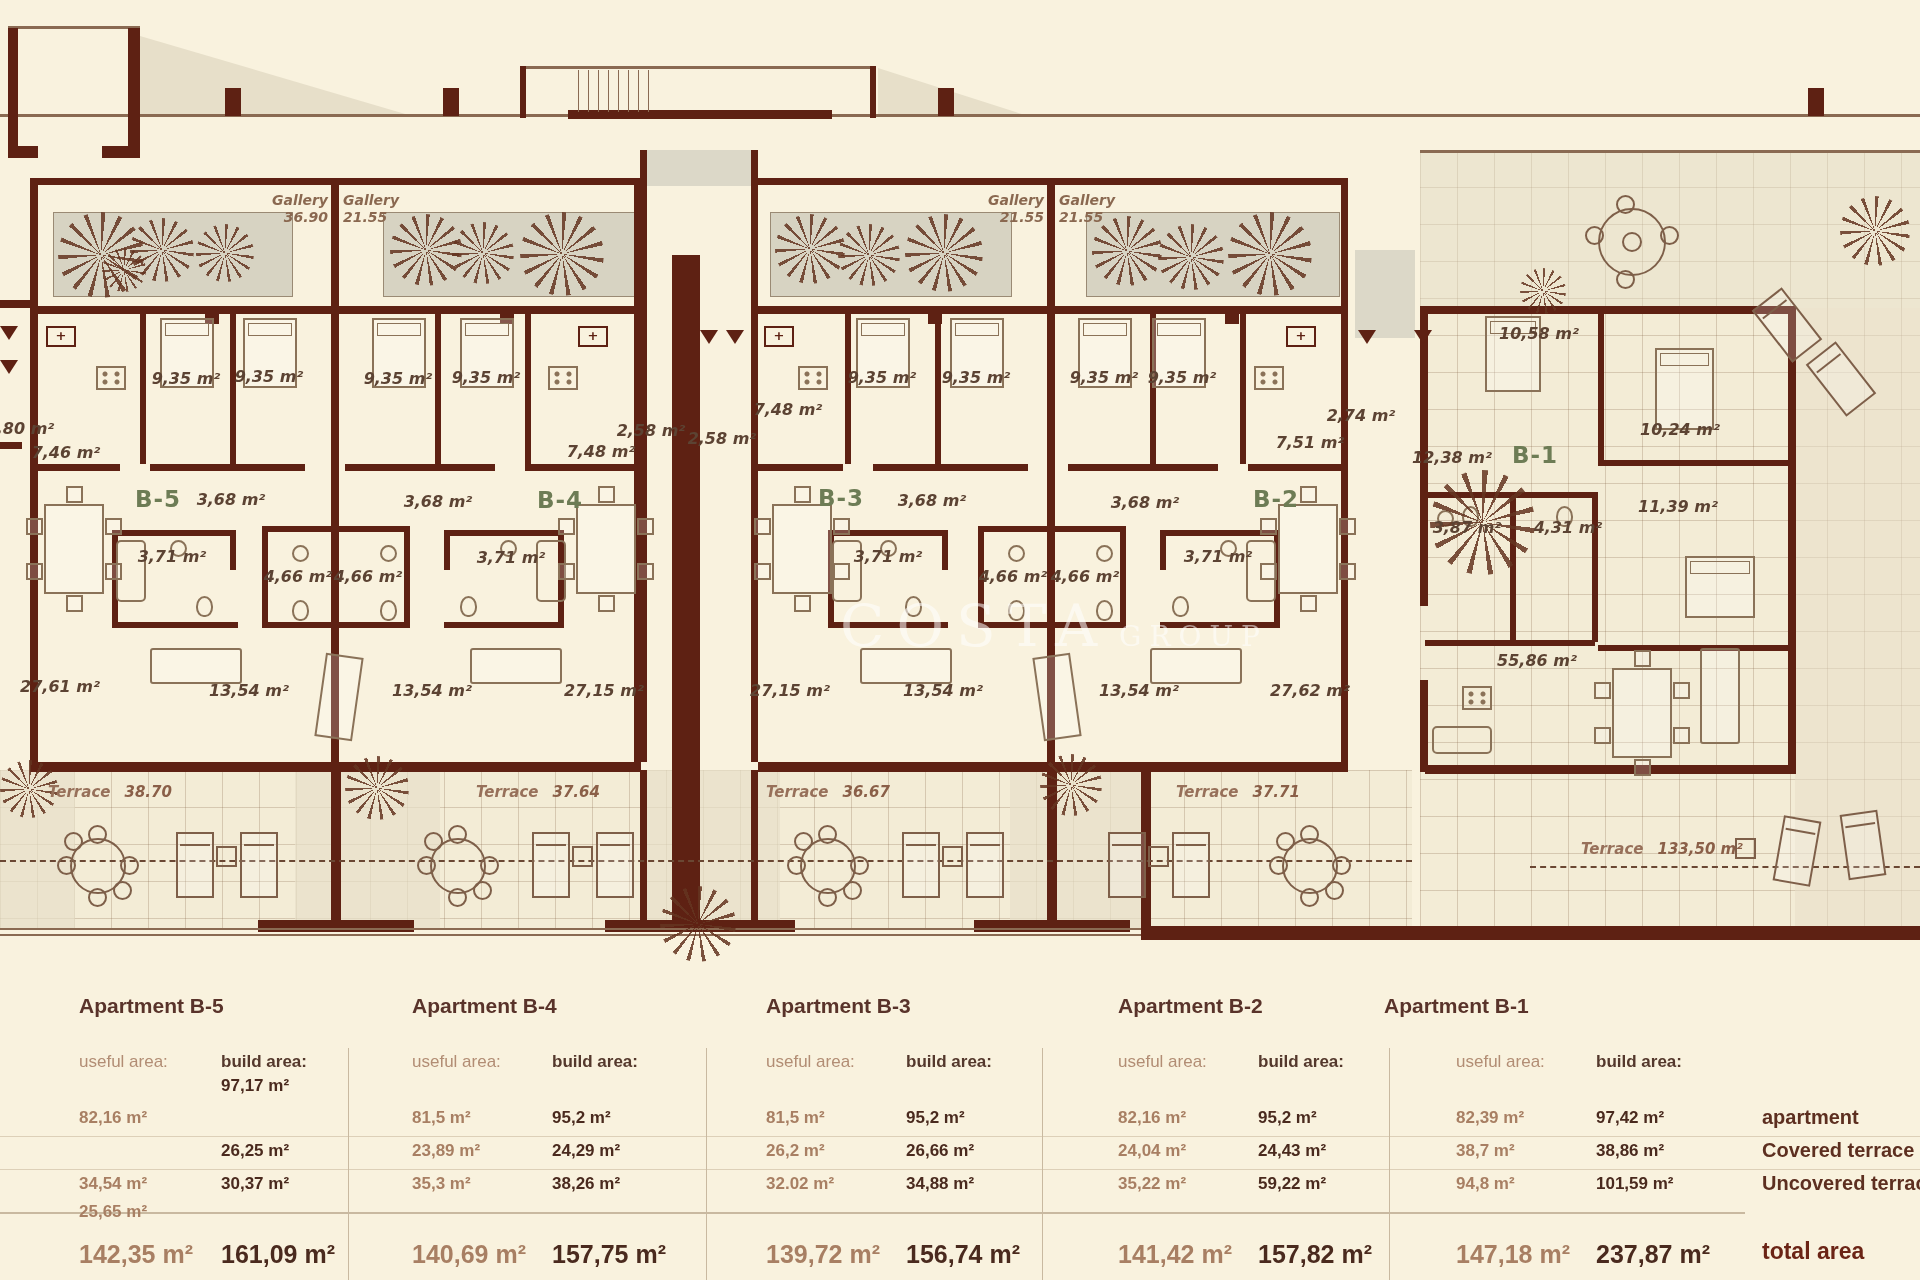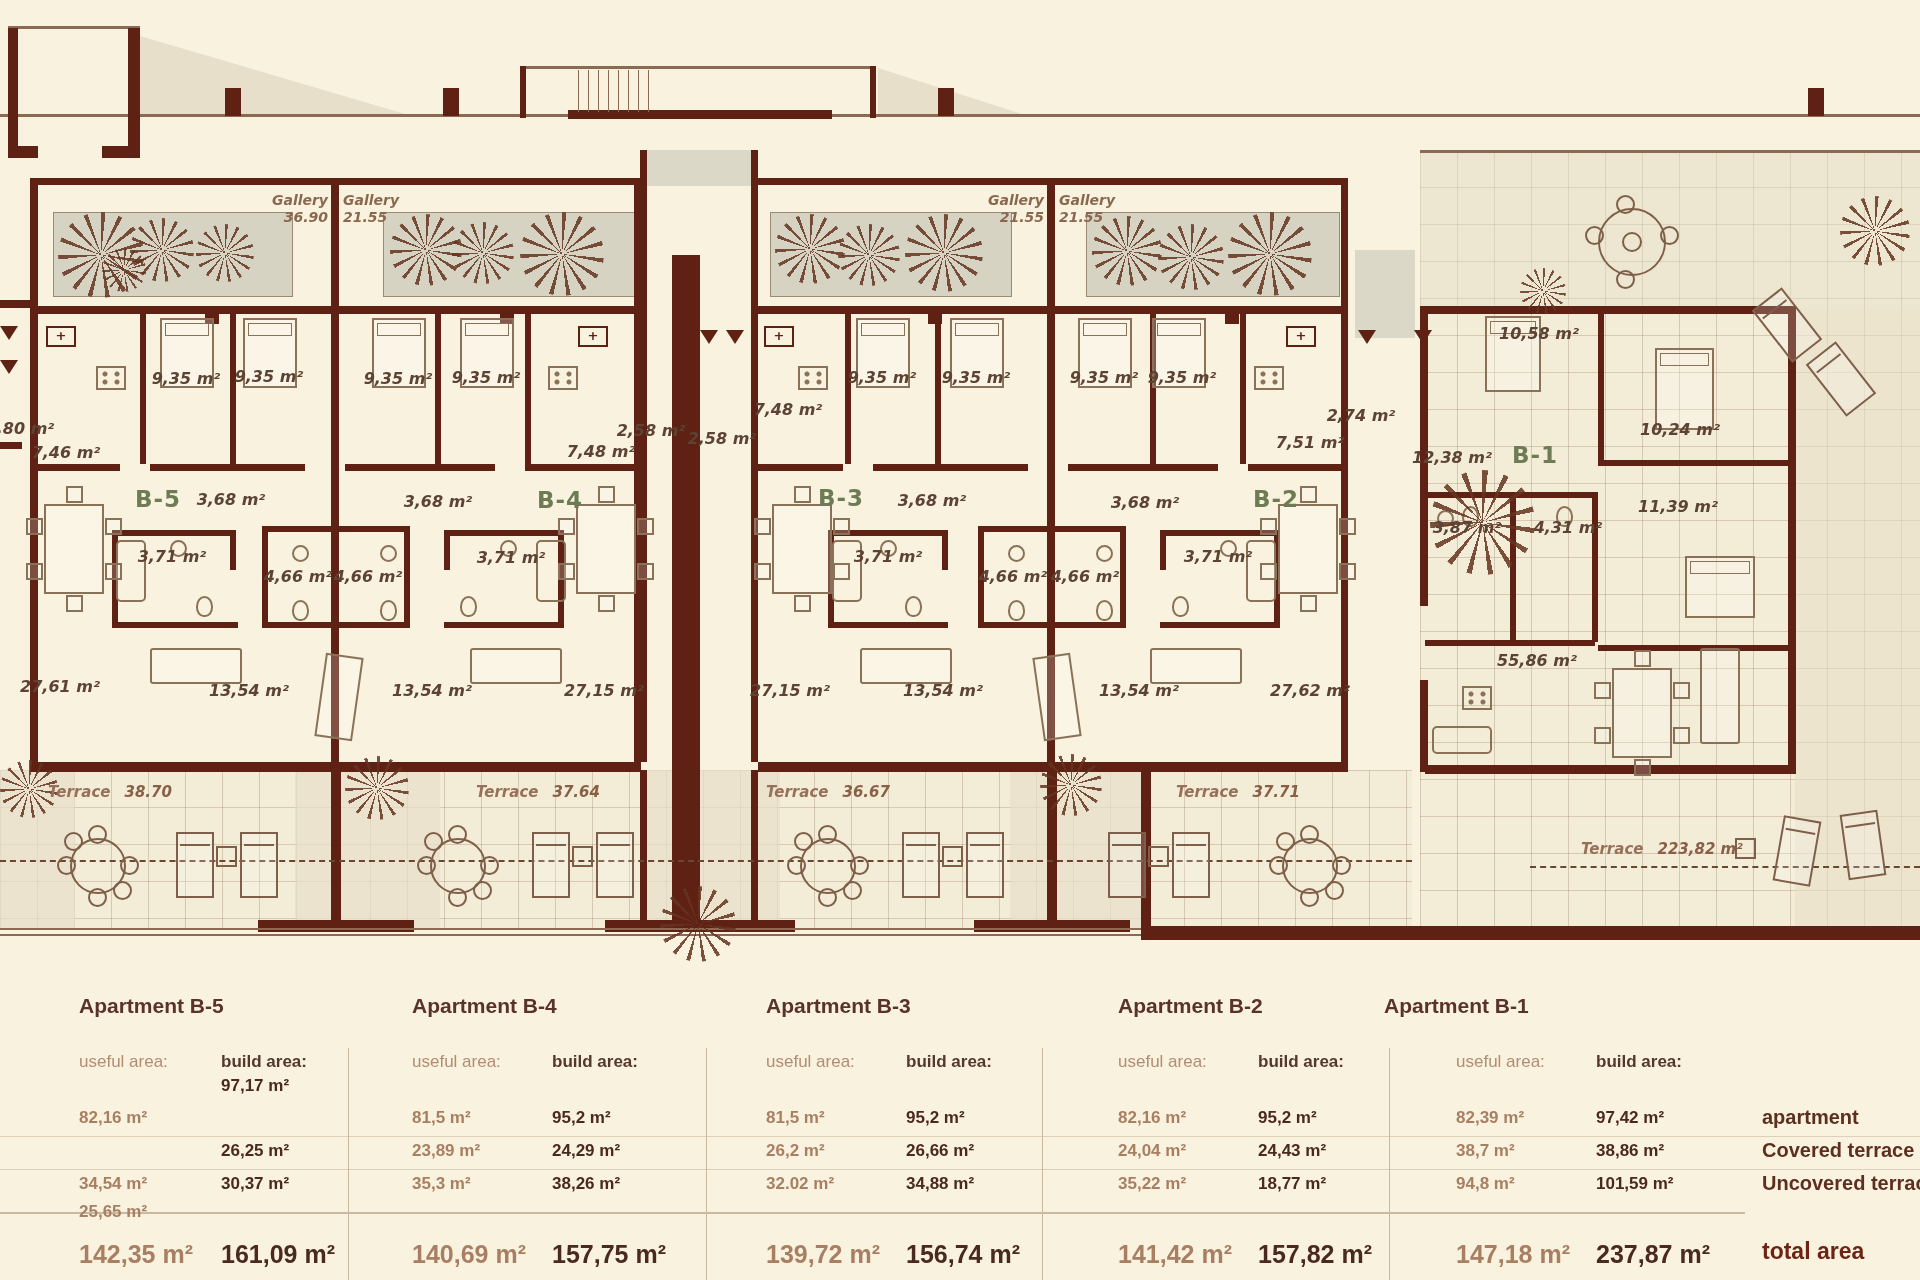--- a/index.html
+++ b/index.html
@@ -435,22 +435,23 @@
   <i class="rl" style="left:1467px;top:527px">3,87 m²</i>
   <i class="rl" style="left:1568px;top:527px">4,31 m²</i>
   <i class="rl" style="left:1678px;top:506px">11,39 m²</i>
   <i class="rl" style="left:1537px;top:660px">55,86 m²</i>
   <b class="aid" style="left:1535px;top:455px">B-1</b>
 
   <div class="tlab" style="left:48px;top:783px"><span>Terrace</span><b>38.70</b></div>
   <div class="tlab" style="left:476px;top:783px"><span>Terrace</span><b>37.64</b></div>
   <div class="tlab" style="left:766px;top:783px"><span>Terrace</span><b>36.67</b></div>
   <div class="tlab" style="left:1176px;top:783px"><span>Terrace</span><b>37.71</b></div>
-  <div class="tlab" style="left:1581px;top:840px"><span>Terrace</span><b>223,82 m²</b></div>
-
+  <div class="tlab" style="left:1581px;top:840px"><span>Terrace</span><b>133,50 m²</b></div>
+
+  <div class="wm" style="left:840px;top:592px"><span class="a">COSTA</span><span class="b">GROUP</span></div>
 
   <div class="hr" style="left:0;top:1136px;width:1920px"></div>
   <div class="hr" style="left:0;top:1169px;width:1920px"></div>
   <div class="hr heavy" style="left:0;top:1212px;width:1745px"></div>
   <div class="sep" style="left:348px;top:1048px;height:250px"></div>
   <div class="sep" style="left:706px;top:1048px;height:250px"></div>
   <div class="sep" style="left:1042px;top:1048px;height:250px"></div>
   <div class="sep" style="left:1389px;top:1048px;height:250px"></div>
 
   <div class="tname" style="left:79px;top:994px">Apartment B-5</div>
@@ -490,21 +491,21 @@
   <div class="tb" style="left:906px;top:1240px">156,74 m²</div>
 
   <div class="tname" style="left:1118px;top:994px">Apartment B-2</div>
   <div class="chu" style="left:1118px;top:1052px">useful area:</div>
   <div class="chb" style="left:1258px;top:1052px">build area:</div>
   <div class="vu" style="left:1118px;top:1108px">82,16 m²</div>
   <div class="vb" style="left:1258px;top:1108px">95,2 m²</div>
   <div class="vu" style="left:1118px;top:1141px">24,04 m²</div>
   <div class="vb" style="left:1258px;top:1141px">24,43 m²</div>
   <div class="vu" style="left:1118px;top:1174px">35,22 m²</div>
-  <div class="vb" style="left:1258px;top:1174px">18,77 m²</div>
+  <div class="vb" style="left:1258px;top:1174px">59,22 m²</div>
   <div class="tu" style="left:1118px;top:1240px">141,42 m²</div>
   <div class="tb" style="left:1258px;top:1240px">157,82 m²</div>
 
   <div class="tname" style="left:1384px;top:994px">Apartment B-1</div>
   <div class="chu" style="left:1456px;top:1052px">useful area:</div>
   <div class="chb" style="left:1596px;top:1052px">build area:</div>
   <div class="vu" style="left:1456px;top:1108px">82,39 m²</div>
   <div class="vb" style="left:1596px;top:1108px">97,42 m²</div>
   <div class="vu" style="left:1456px;top:1141px">38,7 m²</div>
   <div class="vb" style="left:1596px;top:1141px">38,86 m²</div>

